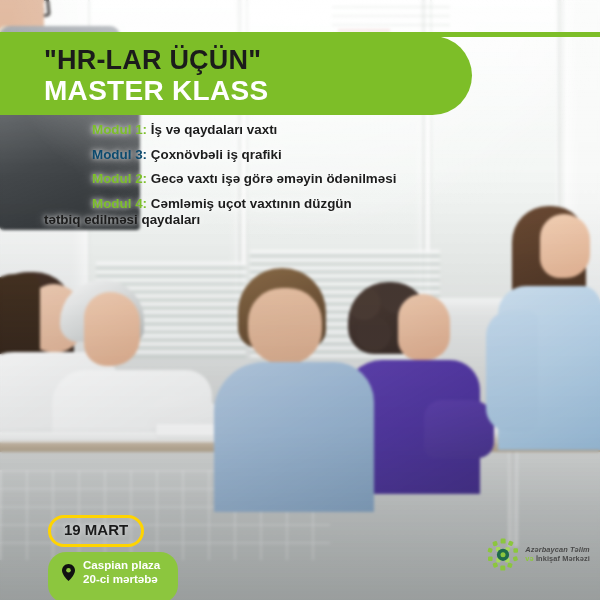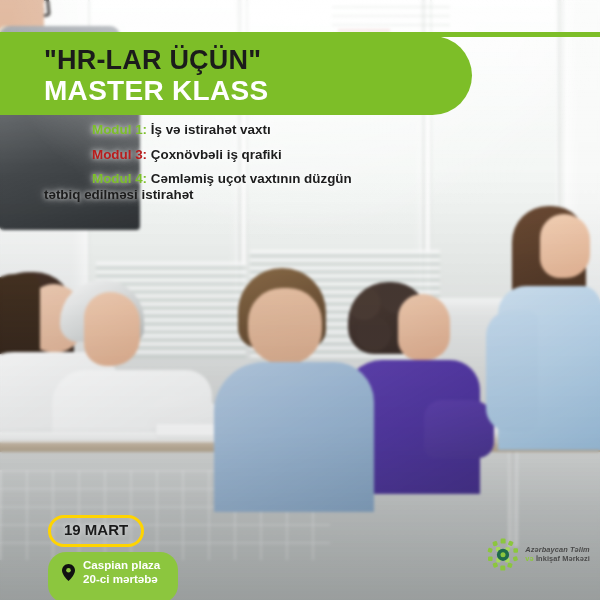--- a/index.html
+++ b/index.html
@@ -503,30 +503,34 @@
   <div class="top-rule" style="background: rgb(125, 190, 40);"></div>
 
   <div class="title-banner" style="background: rgb(125, 190, 40);">
     <div class="title-line1">"HR-LAR ÜÇÜN"</div>
     <div class="title-line2">MASTER KLASS</div>
   </div>
 
   <div class="modules">
     <div class="module-row">
       <span class="module-label" style="color: rgb(124, 191, 42);">Modul 1:</span>
-      <span>İş və istirahət vaxtı</span>
+      <span>İş və qaydaları vaxtı</span>
     </div>
     <div class="module-row">
-      <span class="module-label" style="color: #b91c1c;">Modul 3:</span>
+      <span class="module-label" style="color: #0c4a6e;">Modul 3:</span>
       <span>Çoxnövbəli iş qrafiki</span>
+    </div>
+    <div class="module-row">
+      <span class="module-label" style="color: rgb(124, 191, 42);">Modul 2:</span>
+      <span>Gecə vaxtı işə görə əməyin ödənilməsi</span>
     </div>
     <div class="module-row tight">
       <span class="module-label" style="color: rgb(124, 191, 42);">Modul 4:</span>
       <span>Cəmləmiş uçot vaxtının düzgün</span>
-      <div>tətbiq edilməsi istirahət</div>
+      <div>tətbiq edilməsi qaydaları</div>
     </div>
   </div>
 
   <div class="badges">
     <div class="badge" style="border-color: rgb(255, 212, 0);">19 MART</div>
   </div>
 
   <div class="venue-pill" style="background: rgb(140, 198, 62);">
     <svg class="pin-icon" width="13" height="17" viewBox="0 0 13 17">
       <path d="M6.5 0C2.9 0 0 2.9 0 6.5C0 11.2 6.5 17 6.5 17S13 11.2 13 6.5C13 2.9 10.1 0 6.5 0Z" fill="#111111"></path>

